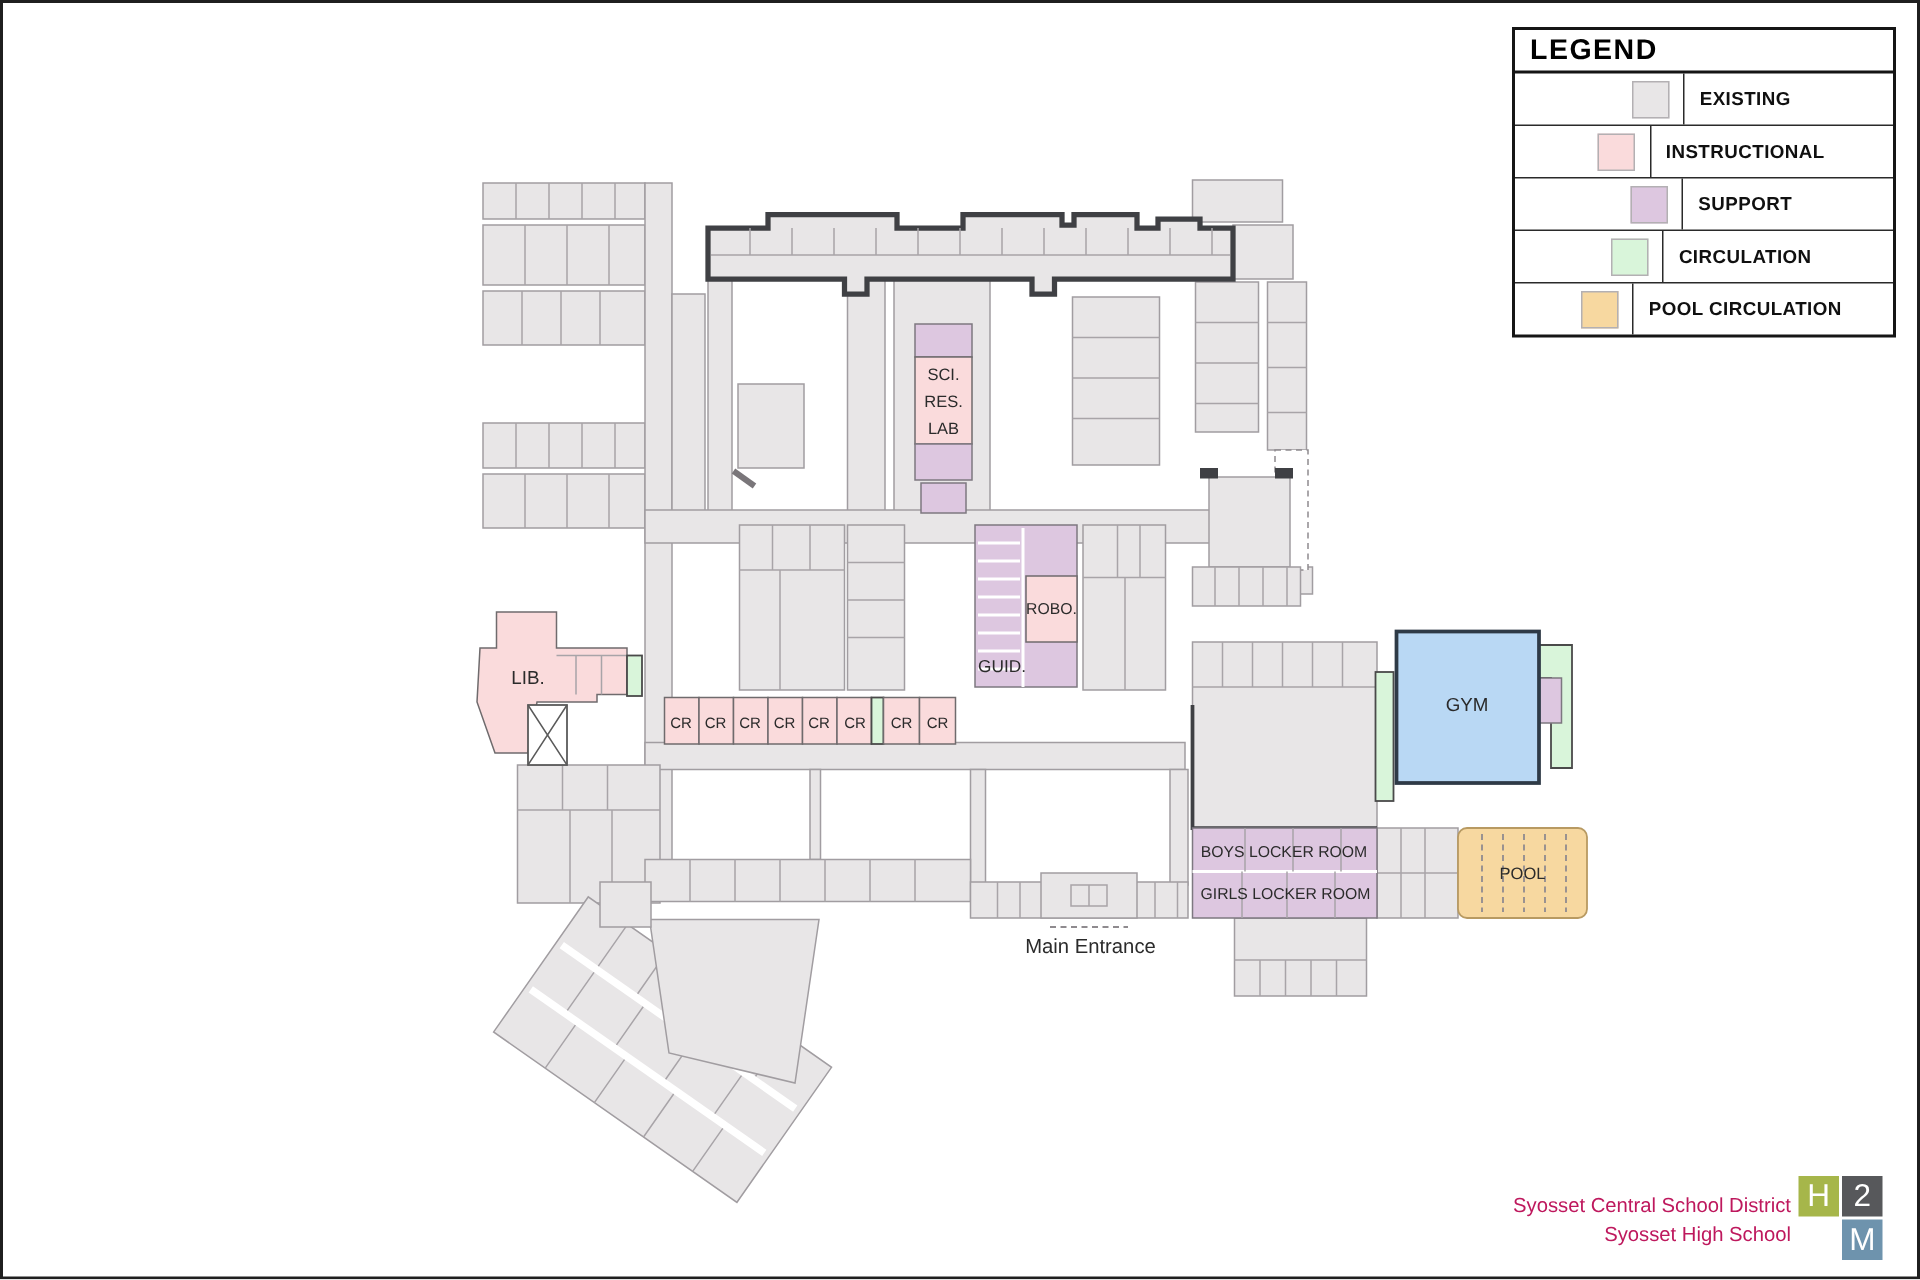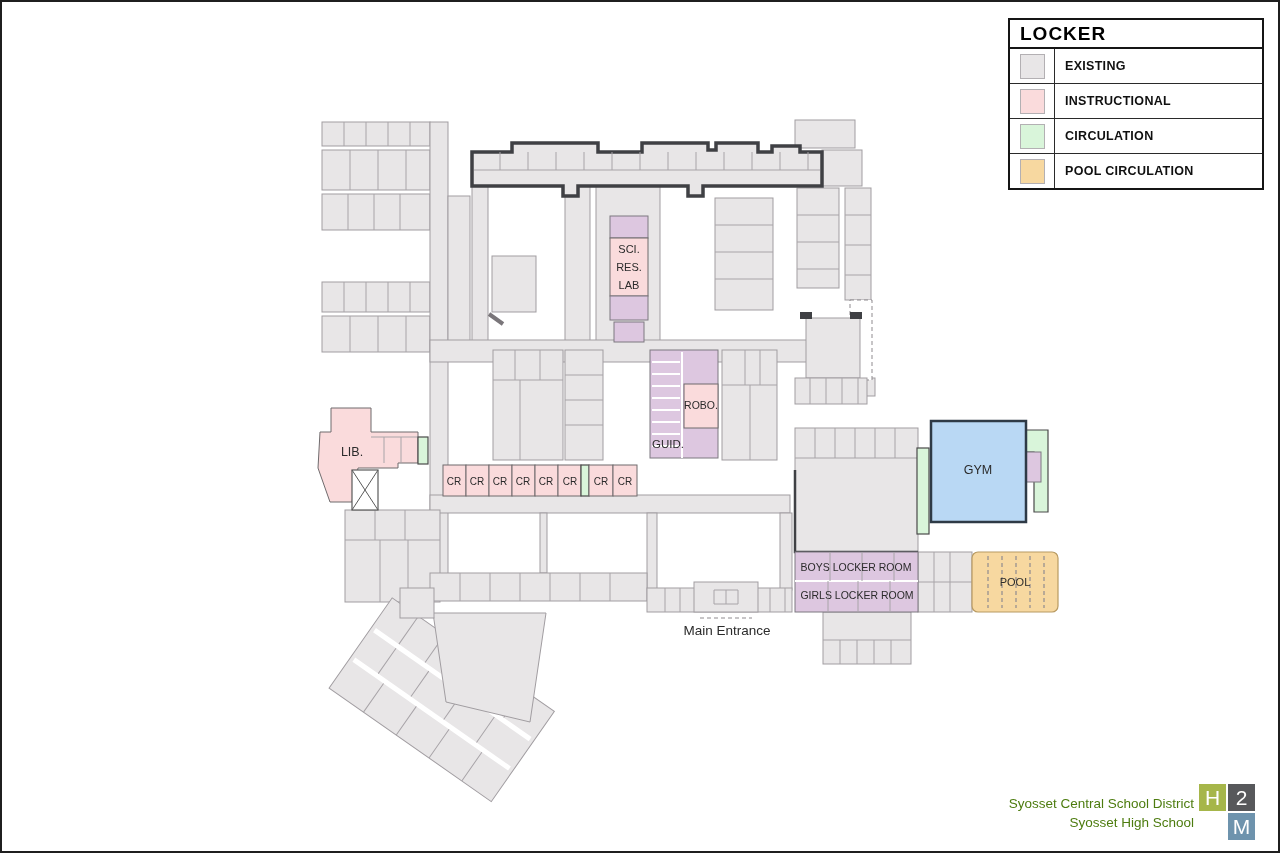--- a/index.html
+++ b/index.html
@@ -19,35 +19,35 @@
   .wlw{stroke:#ffffff;stroke-width:2;fill:none;}
   .dark{fill:var(--roof-line);}
   .darkline{stroke:var(--roof-line);stroke-width:2.5;fill:none;}
   .dash{fill:#ffffff;stroke:#8f8b8f;stroke-width:1;stroke-dasharray:4 3;}
   .dashl{stroke:#8f8b8f;stroke-width:1.2;stroke-dasharray:4 3;fill:none;}
   .lbl{font-family:"Liberation Sans",sans-serif;fill:#2b2b2b;}
 
   
   .legend{position:absolute;left:1008px;top:18px;width:252px;background:#fff;border:2px solid #151515;z-index:10;}
   .legend-title{height:27px;line-height:27px;padding-left:10px;font-size:19px;font-weight:bold;letter-spacing:1px;color:#000;border-bottom:2px solid #151515;}
-  .legend-row{display:flex;align-items:center;height:34px;border-bottom:1.5px solid #2a2a2a;}
+  .legend-row{display:flex;align-items:center;height:34px;border-bottom:1.5px solid #2a2a2a;justify-content:center;}
   .legend-row:last-child{border-bottom:none;}
   .legend-swatch-cell{width:44px;height:100%;display:flex;align-items:center;justify-content:center;border-right:1.5px solid #2a2a2a;flex:none;}
   .swatch{width:25px;height:25px;border:1px solid #b3b0b3;box-sizing:border-box;}
   .swatch-line{width:32px;height:4px;background:var(--roof-line);}
   .sw-existing{background:var(--existing);}
   .sw-instructional{background:var(--instructional);}
   .sw-support{background:var(--support);}
   .sw-gymnasium{background:var(--gymnasium);}
   .sw-circulation{background:var(--circulation);}
   .sw-pool{background:var(--pool-ventilation);}
   .legend-label{font-size:12.5px;font-weight:bold;letter-spacing:.3px;color:#101010;padding-left:10px;}
 
   
-  .footer-text{position:absolute;right:86px;top:794px;text-align:right;font-size:13.5px;line-height:19px;color:#4d7c0f;z-index:10;margin-left:48px;}
+  .footer-text{position:absolute;right:86px;top:794px;text-align:right;font-size:13.5px;line-height:19px;color:#be185d;z-index:10;margin-left:48px;}
   .logo{position:absolute;left:1199px;top:784px;width:57px;height:57px;z-index:10;}
   .logo-sq{position:absolute;width:27px;height:27px;color:#fff;font-size:21px;display:flex;align-items:center;justify-content:center;}
   .logo-h{left:0;top:0;background:var(--logo-h);}
   .logo-2{left:29px;top:0;background:var(--logo-2);}
   .logo-m{left:29px;top:29px;background:var(--logo-m);}
 </style>
 </head>
 <body>
 
 <div id="canvas">
@@ -232,32 +232,38 @@
       <text class="lbl" x="500" y="485" font-size="10" text-anchor="middle">CR</text>
       <text class="lbl" x="523" y="485" font-size="10" text-anchor="middle">CR</text>
       <text class="lbl" x="546" y="485" font-size="10" text-anchor="middle">CR</text>
       <text class="lbl" x="570" y="485" font-size="10" text-anchor="middle">CR</text>
       <text class="lbl" x="601" y="485" font-size="10" text-anchor="middle">CR</text>
       <text class="lbl" x="625" y="485" font-size="10" text-anchor="middle">CR</text>
     </g>
   </svg>
 
   <div class="legend">
-    <div class="legend-title">LOCKER</div>
+    <div class="legend-title">LEGEND</div>
     <div class="legend-row">
       <div class="legend-swatch-cell">
           <span class="swatch sw-existing"></span>
         </div>
       <div class="legend-label">EXISTING</div>
     </div>
     <div class="legend-row">
       <div class="legend-swatch-cell">
           <span class="swatch sw-instructional"></span>
         </div>
       <div class="legend-label">INSTRUCTIONAL</div>
+    </div>
+    <div class="legend-row">
+      <div class="legend-swatch-cell">
+          <span class="swatch sw-support"></span>
+        </div>
+      <div class="legend-label">SUPPORT</div>
     </div>
     <div class="legend-row">
       <div class="legend-swatch-cell">
           <span class="swatch sw-circulation"></span>
         </div>
       <div class="legend-label">CIRCULATION</div>
     </div>
     <div class="legend-row">
       <div class="legend-swatch-cell">
           <span class="swatch sw-pool"></span>

